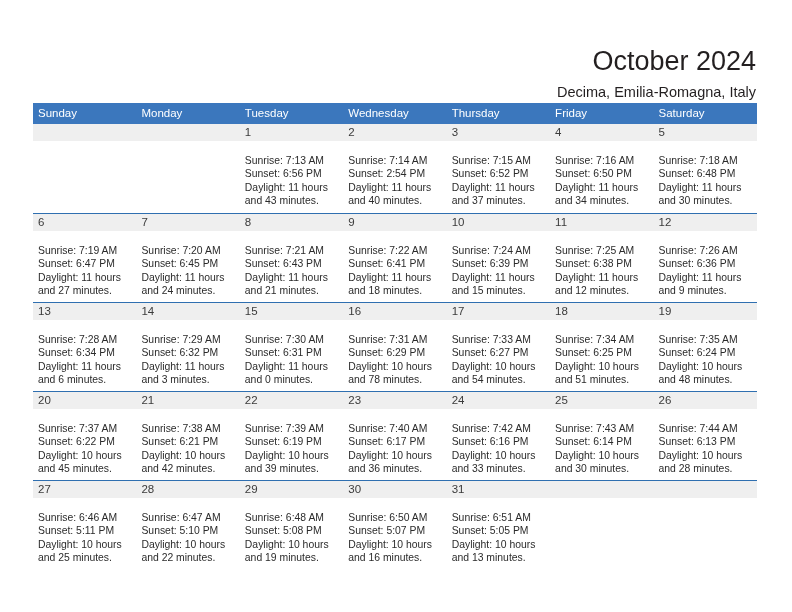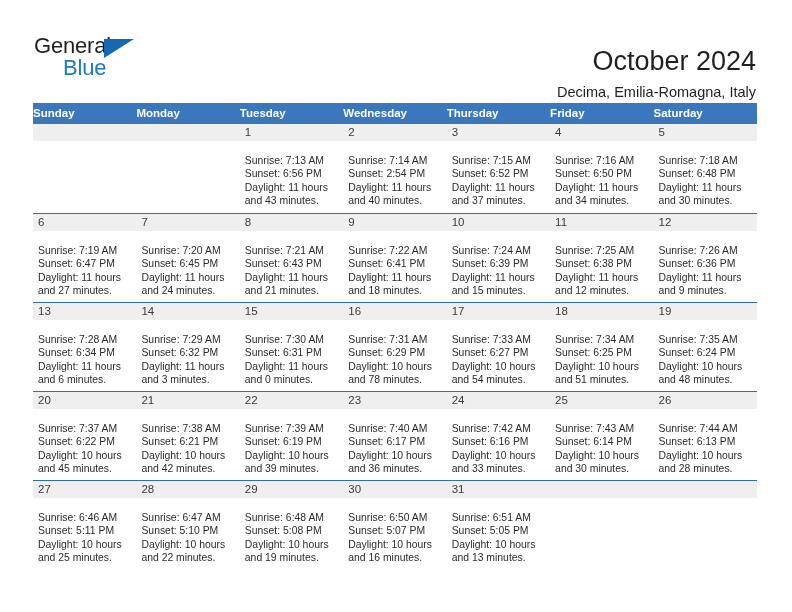--- a/index.html
+++ b/index.html
@@ -97,26 +97,26 @@
   }
 
   .dow-row {
     display: flex;
     background: #3b77bd;
     height: 21px;
   }
   .dow {
     flex: 1 1 0;
     box-sizing: border-box;
+    padding-left: 5px;
     color: #ffffff;
     font-size: 11.5px;
     line-height: 21px;
     white-space: nowrap;
     overflow: hidden;
-    font-weight: bold;
   }
 
   .week {
     position: relative;
     border-top: 1.4px solid #2f6fb0;
     height: 89px;
     box-sizing: border-box;
   }
   .week:first-of-type {
     border-top: none;
@@ -159,25 +159,20 @@
   }
   .cell.empty .daynum { color: transparent; }
 </style>
 </head>
 <body>
 
 <div class="page">
 
   <div class="top">
 
-    <div class="logo">
-      <span class="logo-general">General</span>
-      <span class="logo-tri"></span>
-      <span class="logo-blue">Blue</span>
-    </div>
 
     <div class="title-wrap">
       <div class="month-title">October 2024</div>
       <div class="location">Decima, Emilia-Romagna, Italy</div>
     </div>
 
   </div>
 
   <div class="calendar">
     <div class="dow-row">

